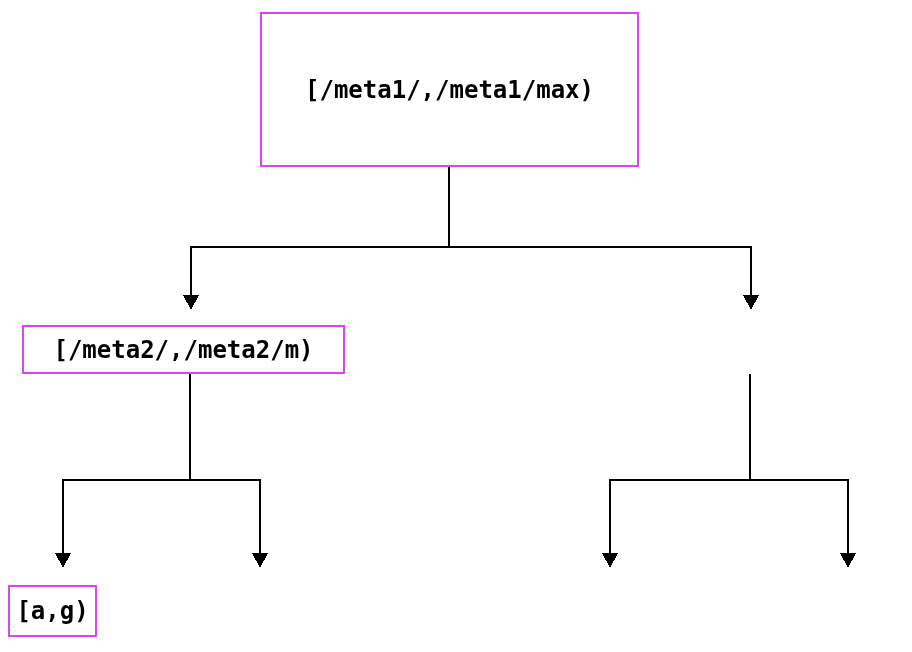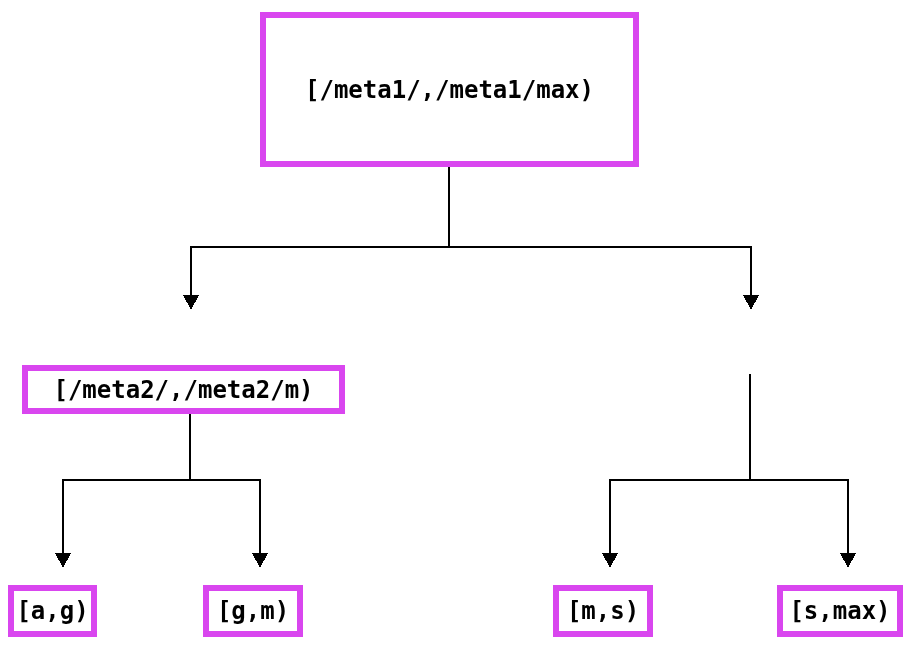--- a/index.html
+++ b/index.html
@@ -19,32 +19,32 @@
     position: absolute;
     left: 0;
     top: 0;
     width: 912px;
     height: 652px;
     pointer-events: none;
   }
   .node {
     position: absolute;
     box-sizing: border-box;
-    border: 6px solid #d946ef;
+    border: 2px solid #d946ef;
     background: #ffffff;
     display: flex;
     align-items: center;
     justify-content: center;
     font-size: 24px;
     font-weight: bold;
     color: #000000;
     white-space: nowrap;
   }
   .node-root    { left: 260px; top: 12px;  width: 379px; height: 155px; }
-  .node-l1-left { left: 22px;  top: 325px; width: 323px; height: 49px; margin-top: 40px; }
+  .node-l1-left { left: 22px;  top: 325px; width: 323px; height: 49px; }
   .node-l1-right{ left: 583px; top: 325px; width: 319px; height: 49px; }
   .node-leaf-ag   { left: 8px;   top: 585px; width: 89px; height: 52px; }
   .node-leaf-gm   { left: 203px; top: 585px; width: 100px; height: 52px; }
   .node-leaf-ms   { left: 553px; top: 585px; width: 100px; height: 52px; }
   .node-leaf-smax { left: 777px; top: 585px; width: 126px; height: 52px; }
 </style>
 </head>
 <body>
 
 <div class="canvas">
@@ -67,19 +67,16 @@
     <polygon points="840,553 856,553 848,568" fill="#000000" stroke="none"></polygon>
   </svg>
 
   <div class="node node-root">[/meta1/,/meta1/max)</div>
 
   <div class="node node-l1-left">[/meta2/,/meta2/m)</div>
 
 
   <div class="node node-leaf-ag">[a,g)</div>
 
-  <div class="node node-leaf-gm">[g,m)</div>
 
-  <div class="node node-leaf-ms">[m,s)</div>
 
-  <div class="node node-leaf-smax">[s,max)</div>
 
 </div>
 
 </body></html>

